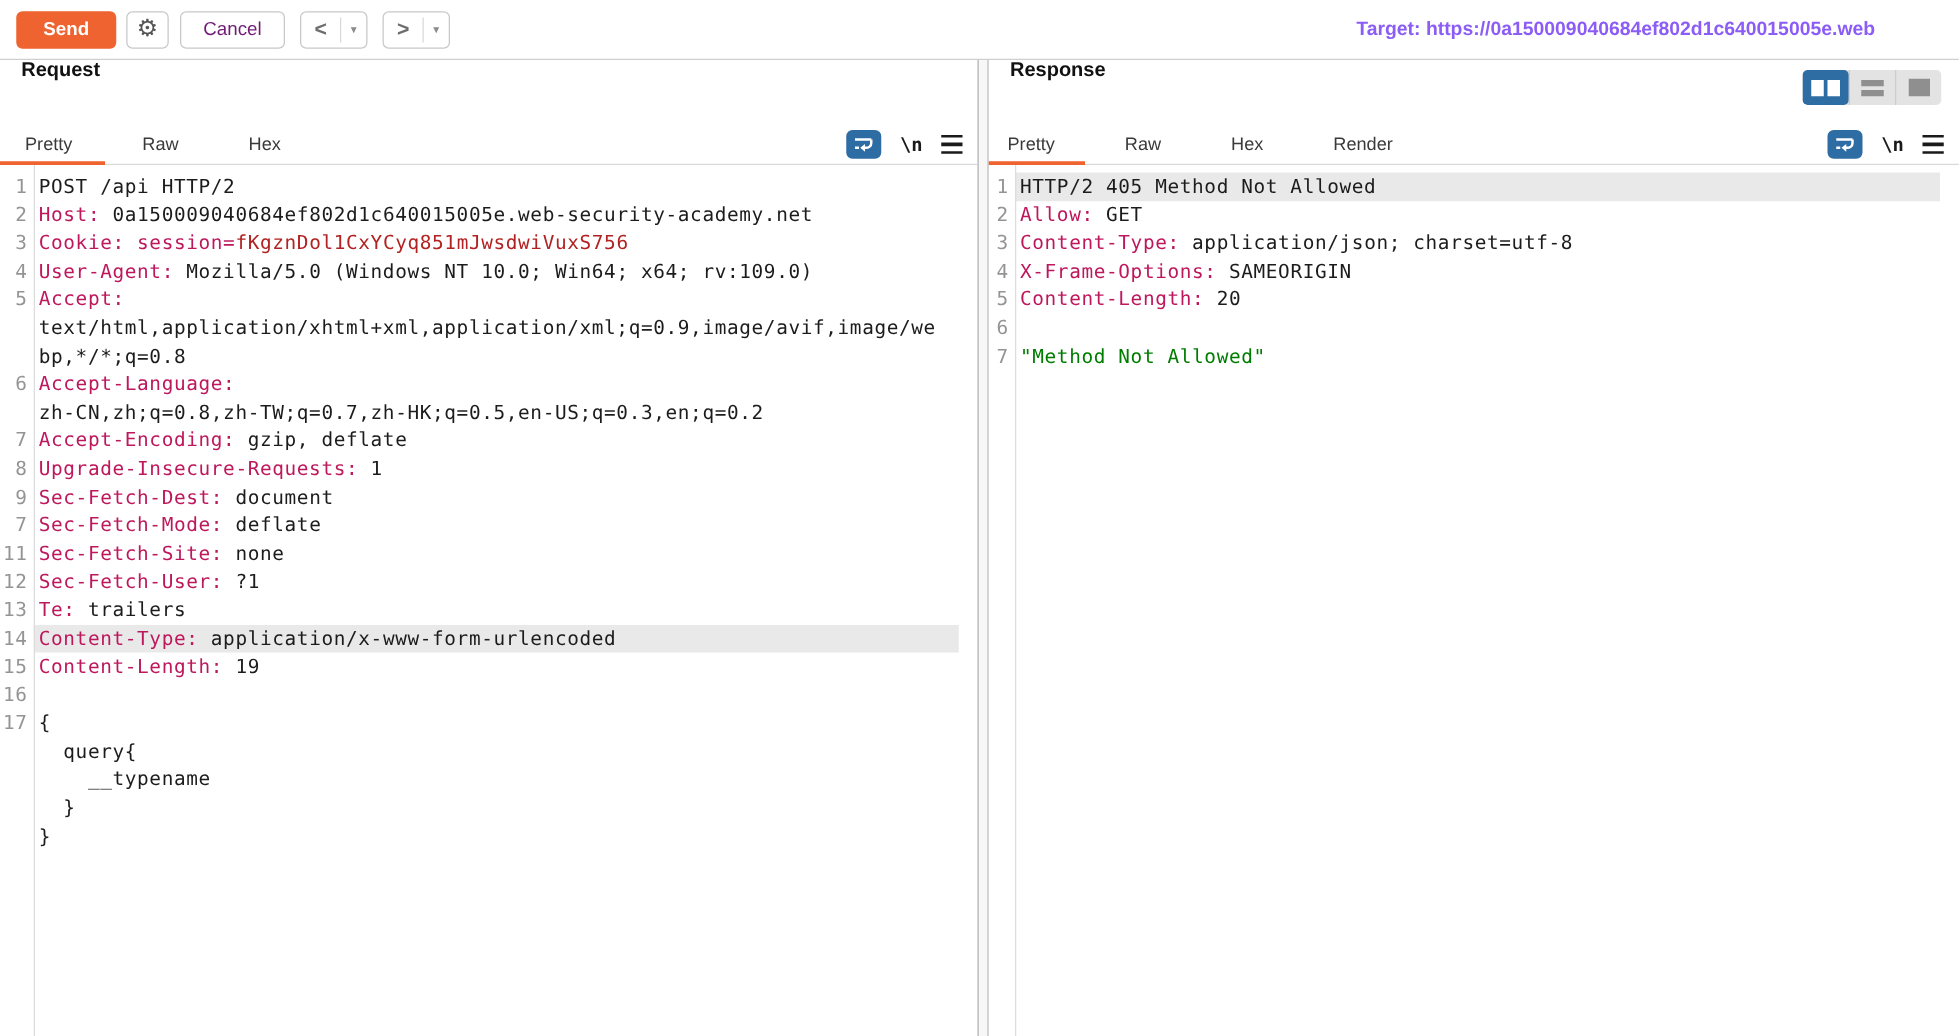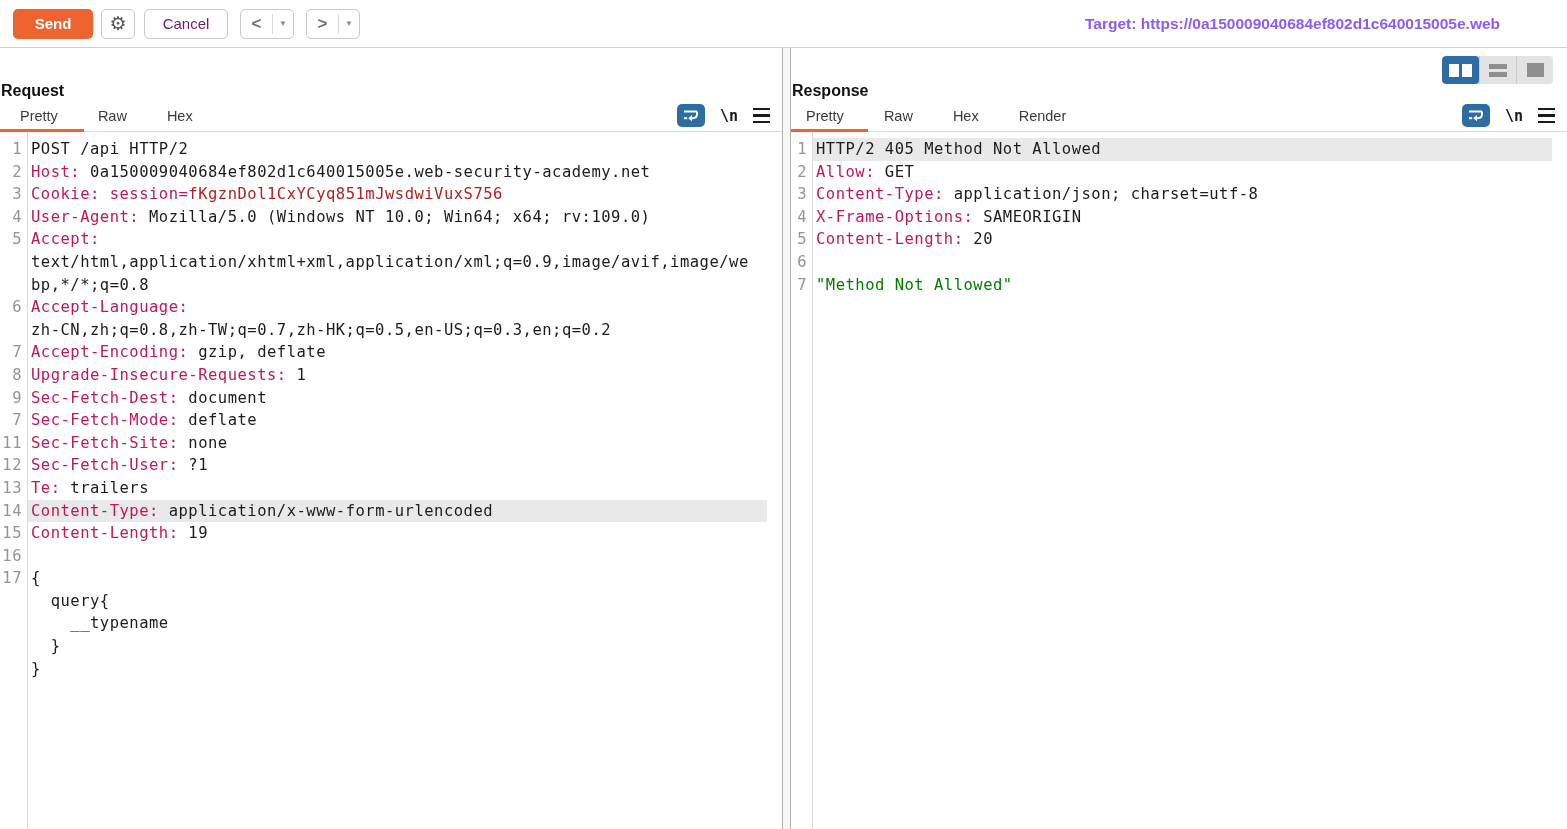--- a/index.html
+++ b/index.html
@@ -34,27 +34,27 @@
   .target-wrap span { white-space:pre; }
 
   
   .panel { position:absolute; top:48px; bottom:0; background:#fff; }
   .panel-request  { left:0; width:782px; }
   .panel-divider  { position:absolute; top:48px; bottom:0; left:782px; width:9px;
                     background:#f7f7f7; border-left:1px solid #b2b2b2;
                     border-right:1px solid #b2b2b2; }
   .panel-response { left:791px; right:0; }
 
-  .title-row { height:52px; display:flex; align-items:flex-end; padding-left:1px;
+  .title-row { height:52px; display:flex; align-items:flex-start; padding-left:17px;
                position:relative; }
   .panel-title { font-size:16px; font-weight:bold; color:#111; }
 
   .tab-row { height:32px; position:relative; border-bottom:1px solid #d9d9d9;
              display:flex; align-items:center; }
-  .tabs { display:flex; gap:40px; align-items:center; height:100%; }
+  .tabs { display:flex; gap:56px; align-items:center; height:100%; }
   .panel-request .tabs { padding-left:20px; }
   .panel-response .tabs { padding-left:15px; }
   .tab { font-size:14.5px; color:#3a3a3a; cursor:pointer; }
   .underline { position:absolute; left:0; bottom:-1px; height:3px; background:#ee632f; }
   .panel-request .underline { width:84px; }
   .panel-response .underline { width:77px; }
 
   .icon-cluster { position:absolute; right:12px; top:0; height:100%;
                   display:flex; align-items:center; gap:15px; }
   .wrap-btn { width:28px; height:23px; background:#2e6da4; border-radius:5px;

